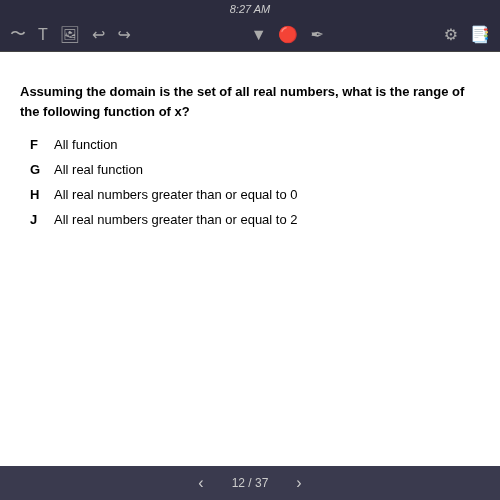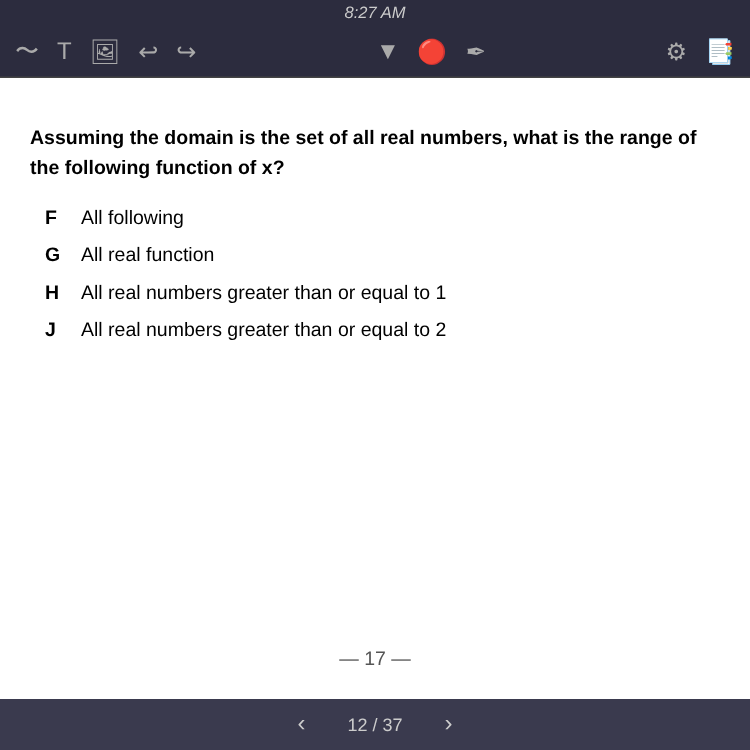--- a/index.html
+++ b/index.html
@@ -175,39 +175,36 @@
   <div class="page">
 
     <div class="question-text">
       <span>Assuming the domain is the set of all real numbers, what is the range of the following function of x?</span>
     </div>
 
 
     <div class="answer-options">
       <div class="answer-option">
         <span class="option-letter">F</span>
-        <span class="option-text">All following</span>
+        <span class="option-text">All function</span>
       </div>
       <div class="answer-option">
         <span class="option-letter">G</span>
         <span class="option-text">All real function</span>
       </div>
       <div class="answer-option">
         <span class="option-letter">H</span>
-        <span class="option-text">All real numbers greater than or equal to 1</span>
+        <span class="option-text">All real numbers greater than or equal to 0</span>
       </div>
       <div class="answer-option">
         <span class="option-letter">J</span>
         <span class="option-text">All real numbers greater than or equal to 2</span>
       </div>
     </div>
 
-    <div class="page-number-area">
-      <span>— 17 —</span>
-    </div>
   </div>
 </div>
 
 <div class="nav-bar">
   <button class="nav-btn nav-left-btn">‹</button>
   <span class="page-info">12 / 37</span>
   <button class="nav-btn nav-right-btn">›</button>
 </div>
 
 </body></html>

